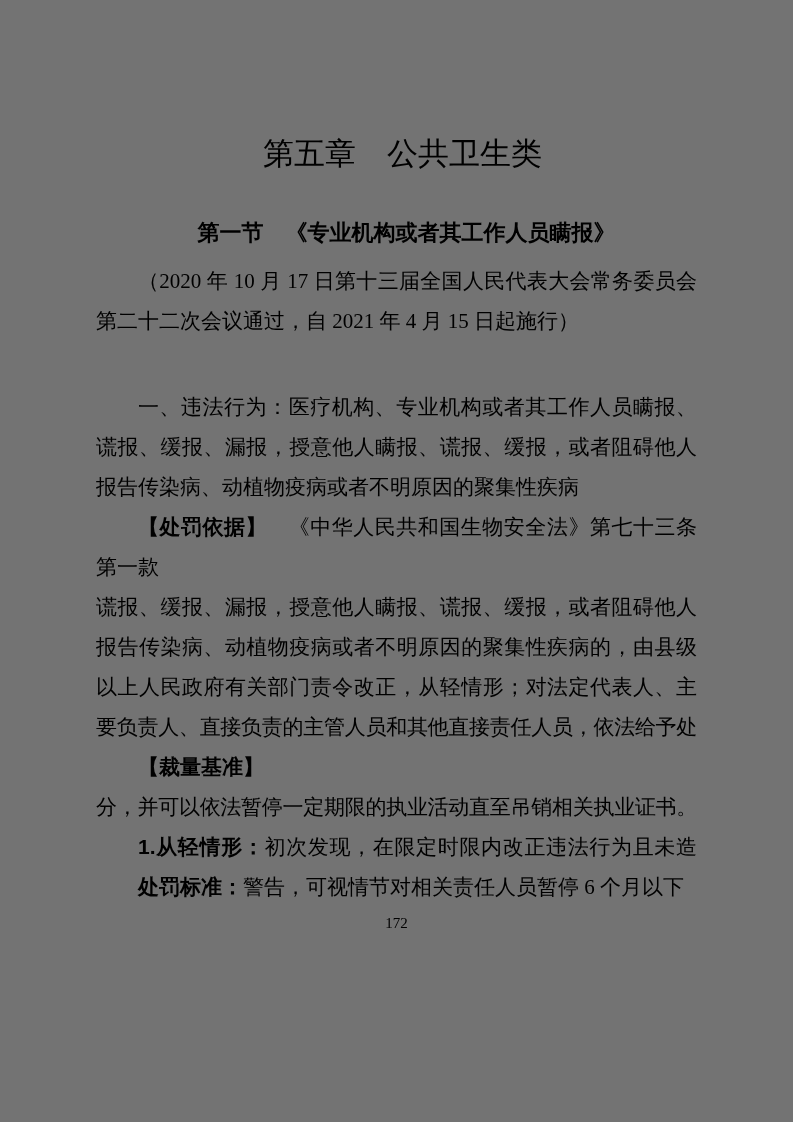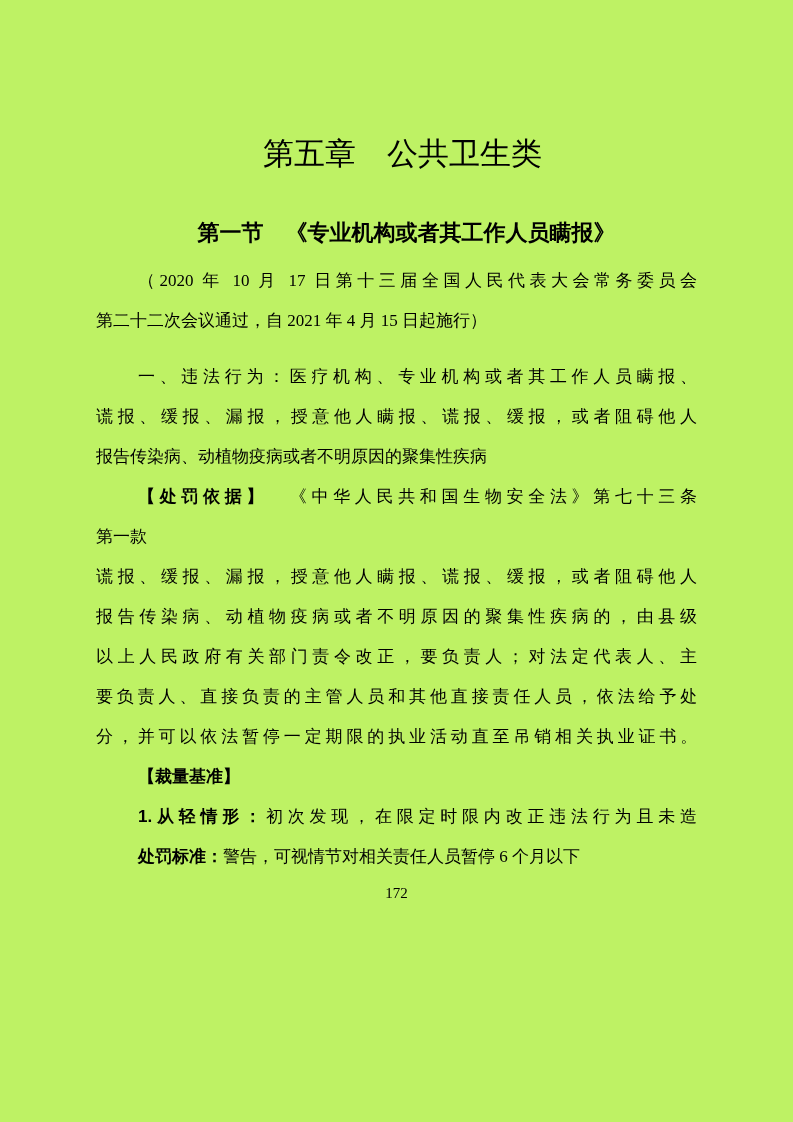--- a/index.html
+++ b/index.html
@@ -12,43 +12,43 @@
     height: 1122px;
     overflow: hidden;
     color: #000000;
     font-family: "Liberation Serif", "DejaVu Serif", serif;
   }
   .page {
     box-sizing: border-box;
     width: 793px;
     height: 1122px;
     padding: 131px 96px 0 96px;
-    background: #bef264;
+    background: #737373;
   }
   .chapter-title {
     font-size: 31px;
     line-height: 46px;
     text-align: center;
     padding-left: 12px;
     white-space: nowrap;
   }
   .section-title {
     margin-top: 41px;
     font-size: 22px;
     line-height: 30px;
     font-weight: 700;
     font-family: "Liberation Sans", "DejaVu Sans", sans-serif;
     text-align: center;
     padding-left: 20px;
     white-space: nowrap;
   }
   .note { margin-top: 13px; }
-  .body-block { margin-top: 16px; }
+  .body-block { margin-top: 46px; }
   .line {
-    font-size: 17px;
+    font-size: 21px;
     line-height: 40px;
     white-space: nowrap;
   }
   
   .jl {
     text-align: justify;
     text-align-last: justify;
   }
   
   .ind { text-indent: 42px; }
@@ -86,27 +86,27 @@
     <div class="line jl">谎报、缓报、漏报，授意他人瞒报、谎报、缓报，或者阻碍他人</div>
     <div class="line">报告传染病、动植物疫病或者不明原因的聚集性疾病</div>
 
     <div class="line jl ind">
       <span class="b">【处罚依据】</span><span>　《中华人民共和国生物安全法》第七十三条</span>
     </div>
     <div class="line">第一款</div>
 
     <div class="line jl">谎报、缓报、漏报，授意他人瞒报、谎报、缓报，或者阻碍他人</div>
     <div class="line jl">报告传染病、动植物疫病或者不明原因的聚集性疾病的，由县级</div>
-    <div class="line jl">以上人民政府有关部门责令改正，要负责人；对法定代表人、主</div>
+    <div class="line jl">以上人民政府有关部门责令改正，从轻情形；对法定代表人、主</div>
     <div class="line jl t1">要负责人、直接负责的主管人员和其他直接责任人员，依法给予处</div>
-    <div class="line jl t1">分，并可以依法暂停一定期限的执业活动直至吊销相关执业证书。</div>
-
     <div class="line ind">
       <span class="b">【裁量基准】</span>
     </div>
+
+    <div class="line jl t1">分，并可以依法暂停一定期限的执业活动直至吊销相关执业证书。</div>
 
     <div class="line jl ind">
       <span class="b">1.从轻情形：</span><span>初次发现，在限定时限内改正违法行为且未造</span>
     </div>
 
     <div class="line ind">
       <span class="b">处罚标准：</span><span>警告，可视情节对相关责任人员暂停 6 个月以下</span>
     </div>
 
   </div>

